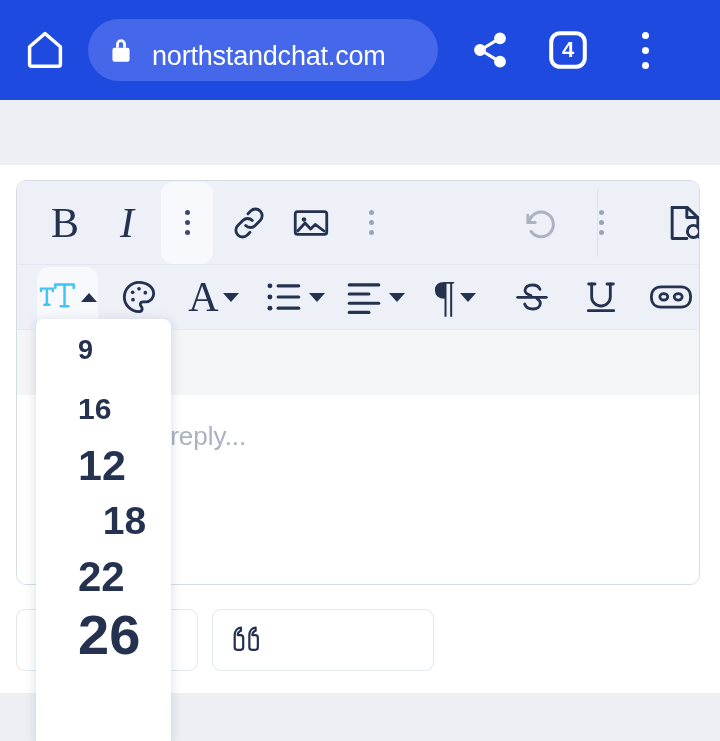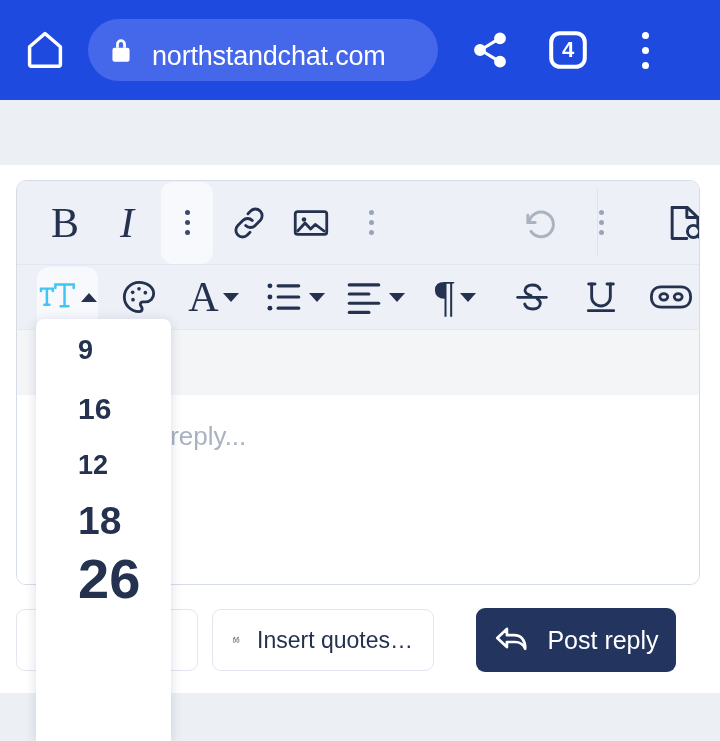--- a/index.html
+++ b/index.html
@@ -403,40 +403,36 @@
       <path d="M8 14.5a5 5 0 0 0 8 0" stroke-linecap="round"></path>
     </svg>
     <span class="lbl" style="margin-left:14px">Smilies</span>
   </div>
 
   <div class="plain-btn" id="quotes-btn">
     <svg width="34" height="30" viewBox="0 0 26 22" fill="none" stroke="#24324f" stroke-width="1.7" stroke-linejoin="round">
       <path d="M3.2 18.5c-1.2 0-1.9-.8-1.9-2.1V7.2c0-3.1 2-5.4 4.8-5.7v2.4C4.6 4.3 3.6 5.5 3.6 7.2h2.3c1.2 0 1.9.8 1.9 2.1v7.1c0 1.3-.7 2.1-1.9 2.1z"></path>
       <path d="M14.4 18.5c-1.2 0-1.9-.8-1.9-2.1V7.2c0-3.1 2-5.4 4.8-5.7v2.4c-1.5.4-2.5 1.6-2.5 3.3h2.3c1.2 0 1.9.8 1.9 2.1v7.1c0 1.3-.7 2.1-1.9 2.1z"></path>
     </svg>
-    <span class="lbl">Insert quotes…</span>
-  </div>
-
-  <div id="post-reply-btn">
-    <svg width="38" height="34" viewBox="0 0 26 24" fill="none" stroke="#ffffff" stroke-width="1.9" stroke-linecap="round" stroke-linejoin="round">
-      <path d="M9.4 4.2 2.6 10.6l6.8 6.4v-3.6h5.7c3.5 0 6 1.9 7.2 4.8.3-5.9-2.8-9.6-7.9-9.6H9.4z"></path>
-    </svg>
-    <span class="lbl">Post reply</span>
-  </div>
+  </div>
+
 </div>
 
 <div id="fontsize-dropdown">
     <div class="fs-item" style="height: 62px; font-size: 27px;">
       <span>9</span>
     </div>
     <div class="fs-item" style="height: 56px; font-size: 30px;">
       <span>16</span>
     </div>
-    <div class="fs-item" style="height: 56px; font-size: 27px;">
+    <div class="fs-item" style="height: 56px; font-size: 43px;">
       <span>12</span>
     </div>
-    <div class="fs-item" style="height: 56px; font-size: 39px;">
+    <div class="fs-item" style="height: 56px; font-size: 39px; justify-content: center;">
       <span>18</span>
+    </div>
+    <div class="fs-item" style="height: 56px; font-size: 42px;">
+      <span>22</span>
     </div>
     <div class="fs-item" style="height: 58px; font-size: 56px;">
       <span>26</span>
     </div>
   </div>
 
 </body></html>

